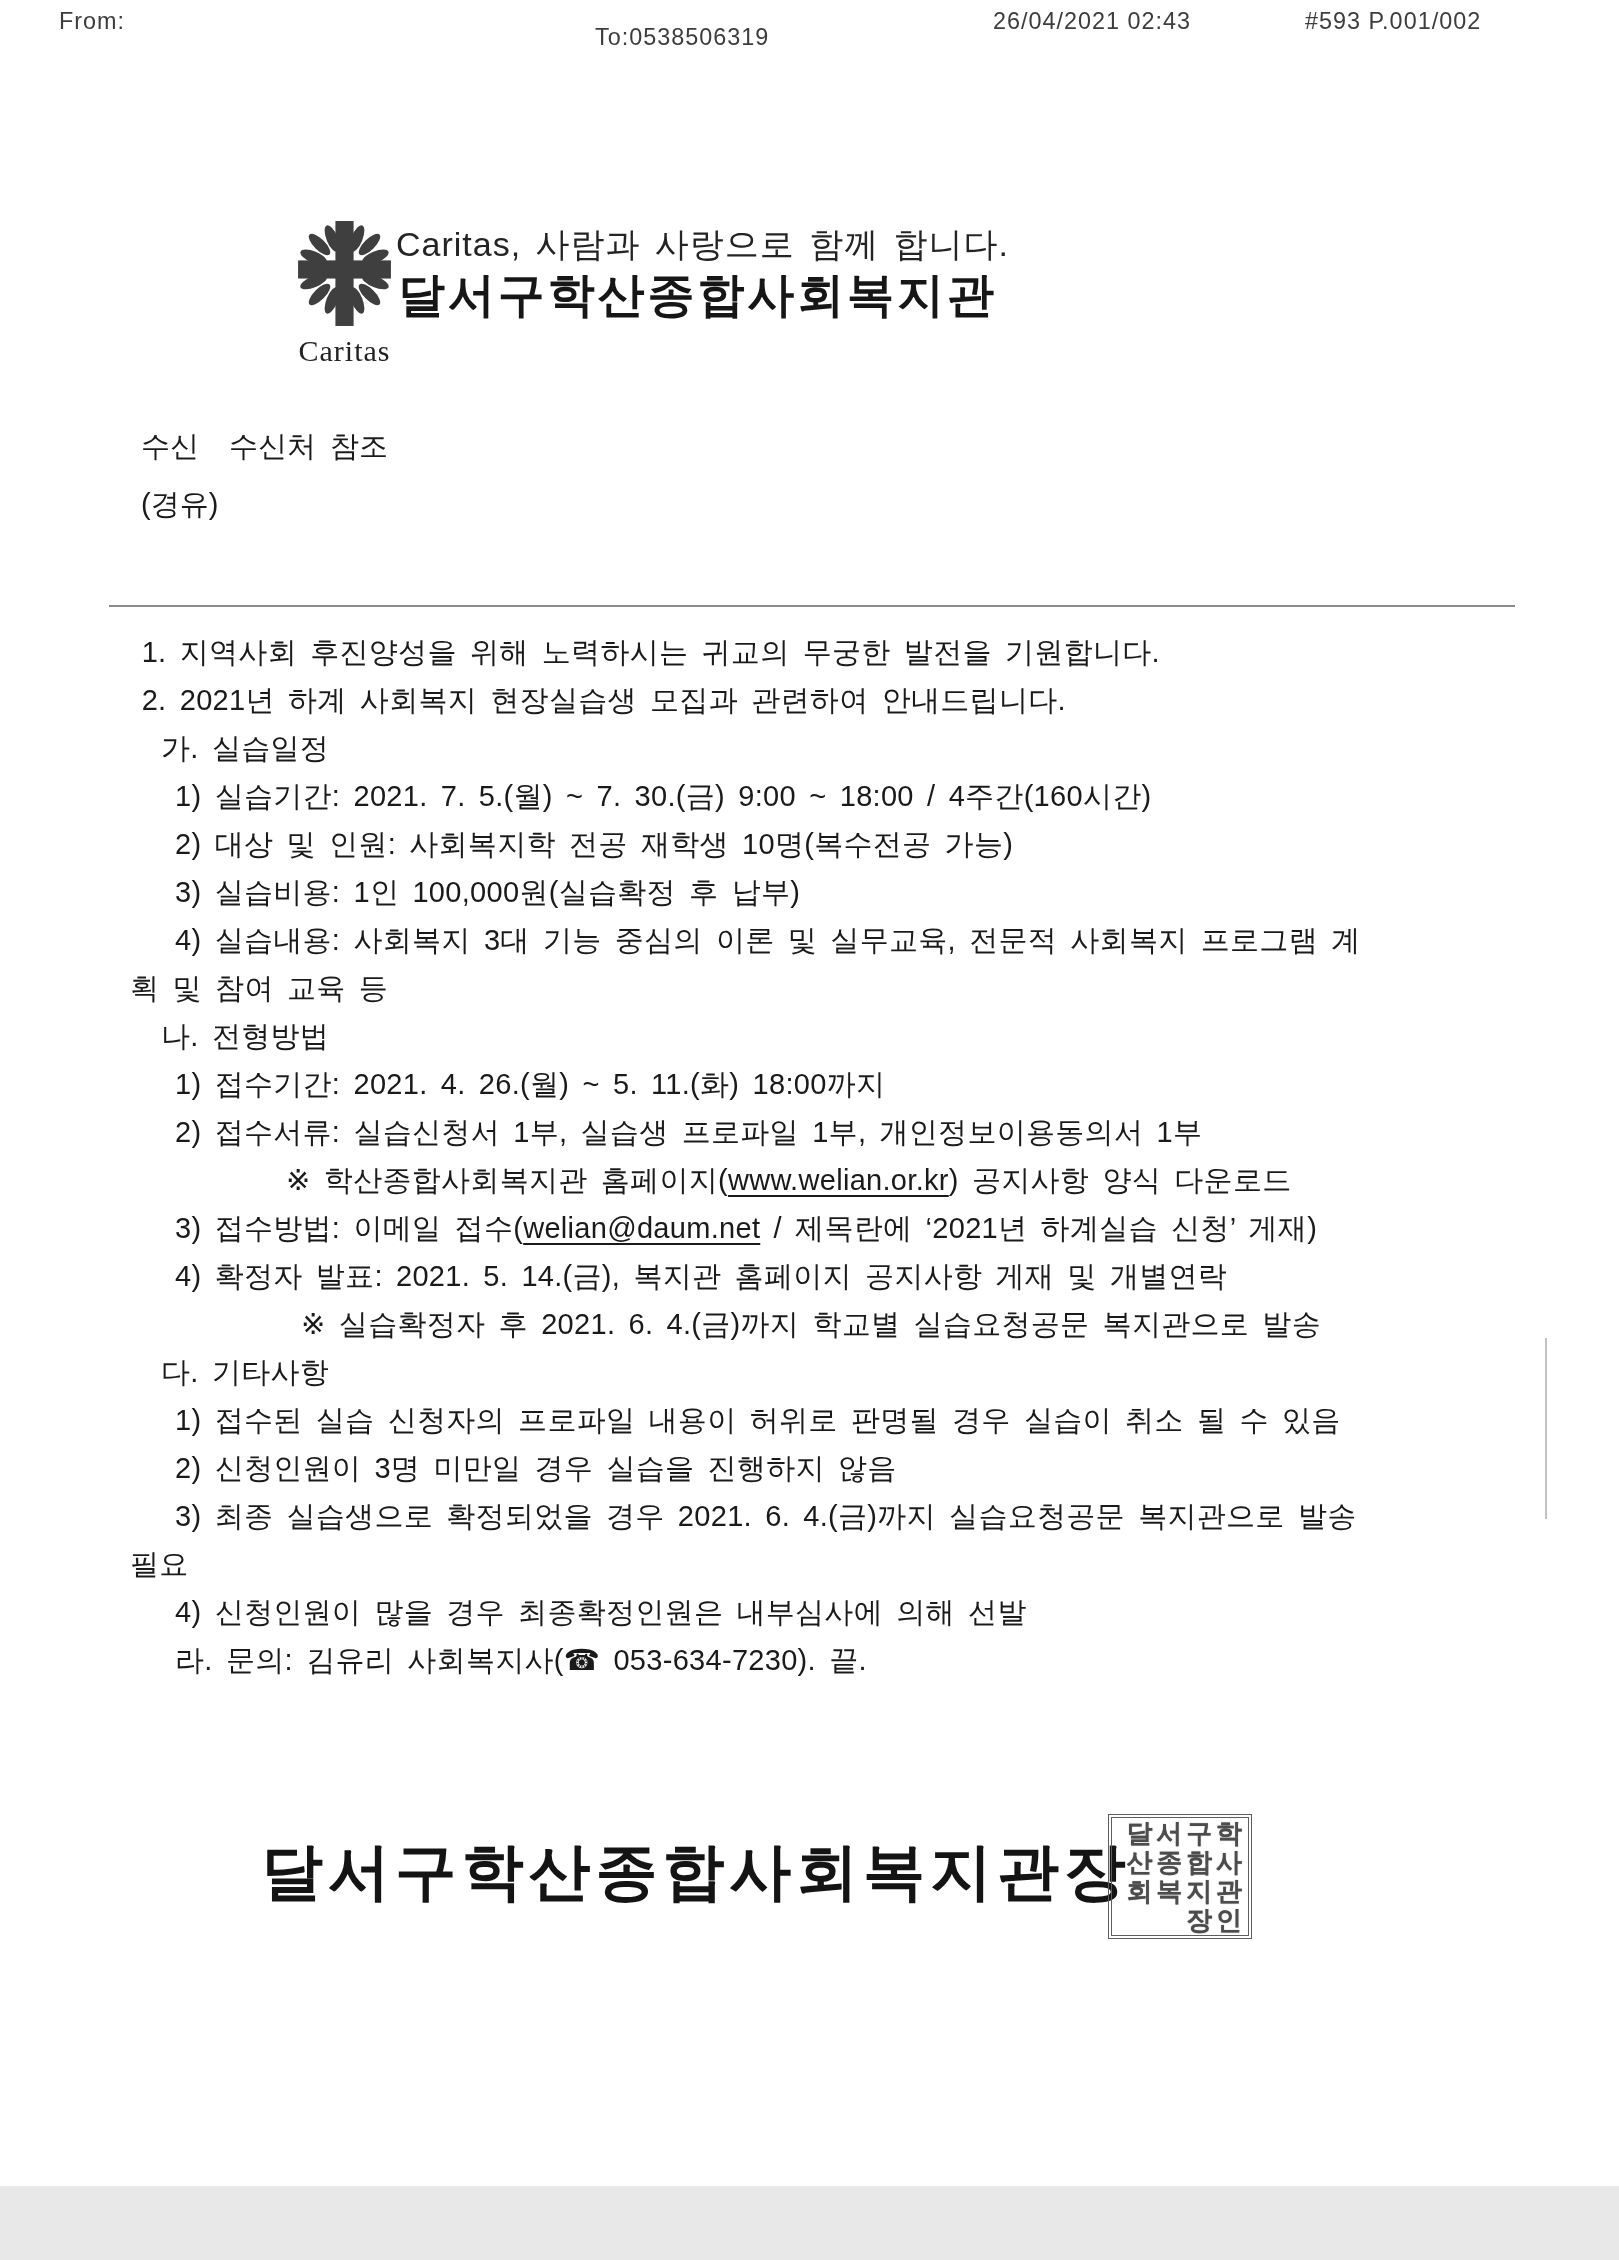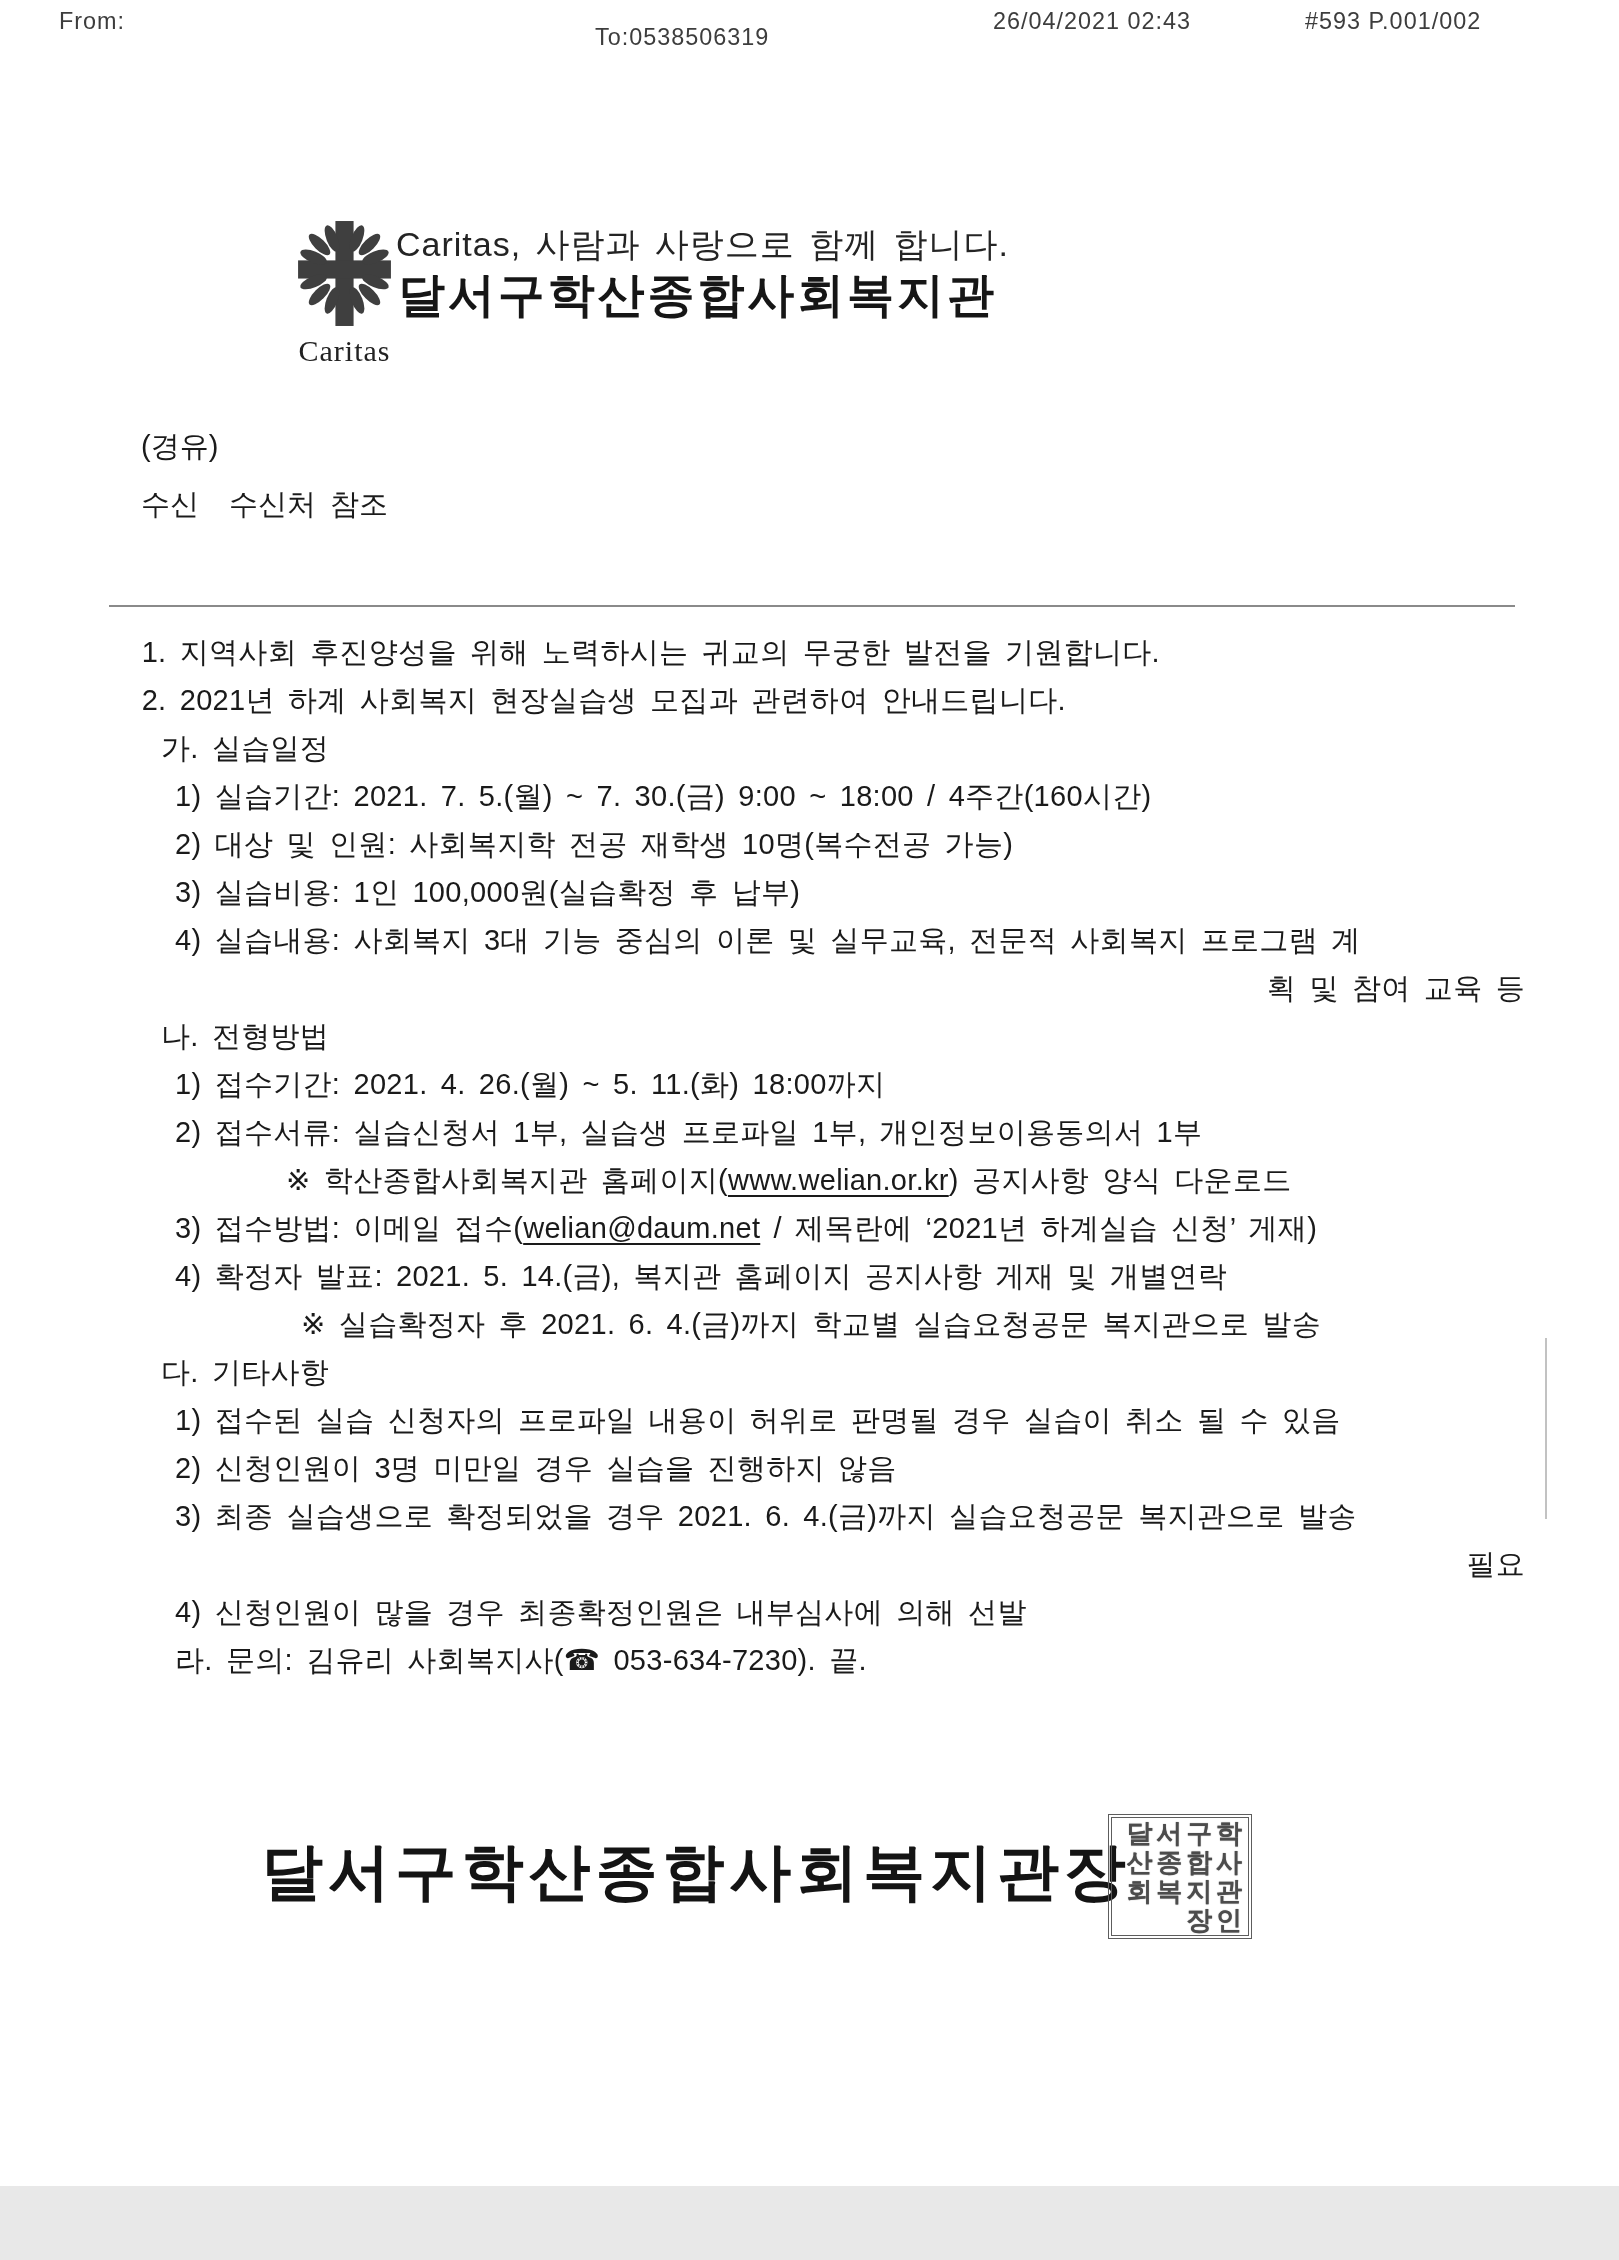--- a/index.html
+++ b/index.html
@@ -54,21 +54,21 @@
     position:absolute;left:130px;top:628px;width:1395px;
     font-size:29px;line-height:48px;color:#1a1a1a;
     word-spacing:4.9px;letter-spacing:0.3px;
   }
   .doc-body div{white-space:nowrap;}
   .ind-p{padding-left:11.7px;}
   .ind-sec{padding-left:31px;}
   .ind-item{padding-left:45px;}
   .ind-note1{padding-left:156px;}
   .ind-note2{padding-left:171px;}
-  .wrap-line{padding-left:0;text-align:right;}
+  .wrap-line{padding-left:0;}
   .doc-link{text-decoration:underline;text-underline-offset:4.9px;}
 
   
   .signature{
     position:absolute;left:261px;top:1830px;white-space:nowrap;
     font-size:62px;font-weight:bold;color:#141414;letter-spacing:4.9px;
   }
   .stamp{
     position:absolute;left:1108px;top:1814px;width:144px;height:125px;
     border:4.9px double #5d5d5d;box-sizing:border-box;
@@ -121,25 +121,25 @@
         </g>
       </svg>
       <div class="logo-caption">Caritas</div>
     </div>
     <div class="slogan">Caritas, 사람과 사랑으로 함께 합니다.</div>
     <div class="org-name">달서구학산종합사회복지관</div>
   </div>
 
   <div class="meta">
     <div class="row">
-      <span>(경유)</span>
+      <span class="lbl">수신</span>
+      <span class="val">수신처 참조</span>
     </div>
     <div class="row">
-      <span class="lbl">수신</span>
-      <span class="val">수신처 참조</span>
+      <span>(경유)</span>
     </div>
   </div>
 
   <div class="rule"></div>
 
   <div class="doc-body">
     <div class="ind-p">1. 지역사회 후진양성을 위해 노력하시는 귀교의 무궁한 발전을 기원합니다.</div>
     <div class="ind-p">2. 2021년 하계 사회복지 현장실습생 모집과 관련하여 안내드립니다.</div>
 
     <div class="ind-sec">가. 실습일정</div>

